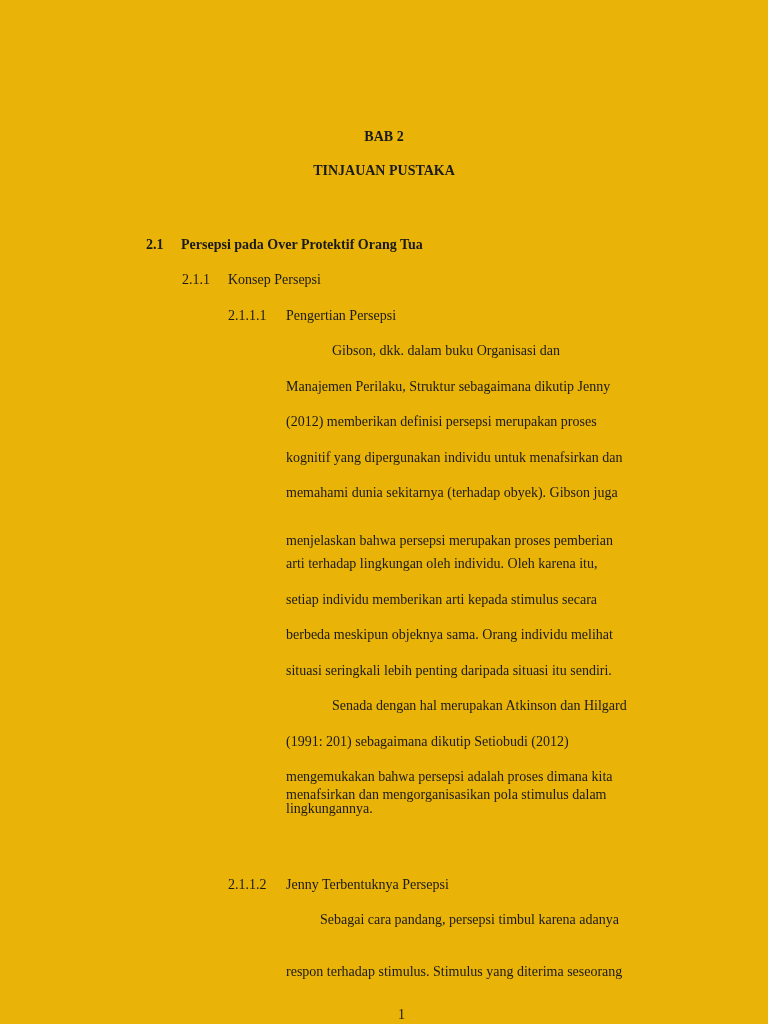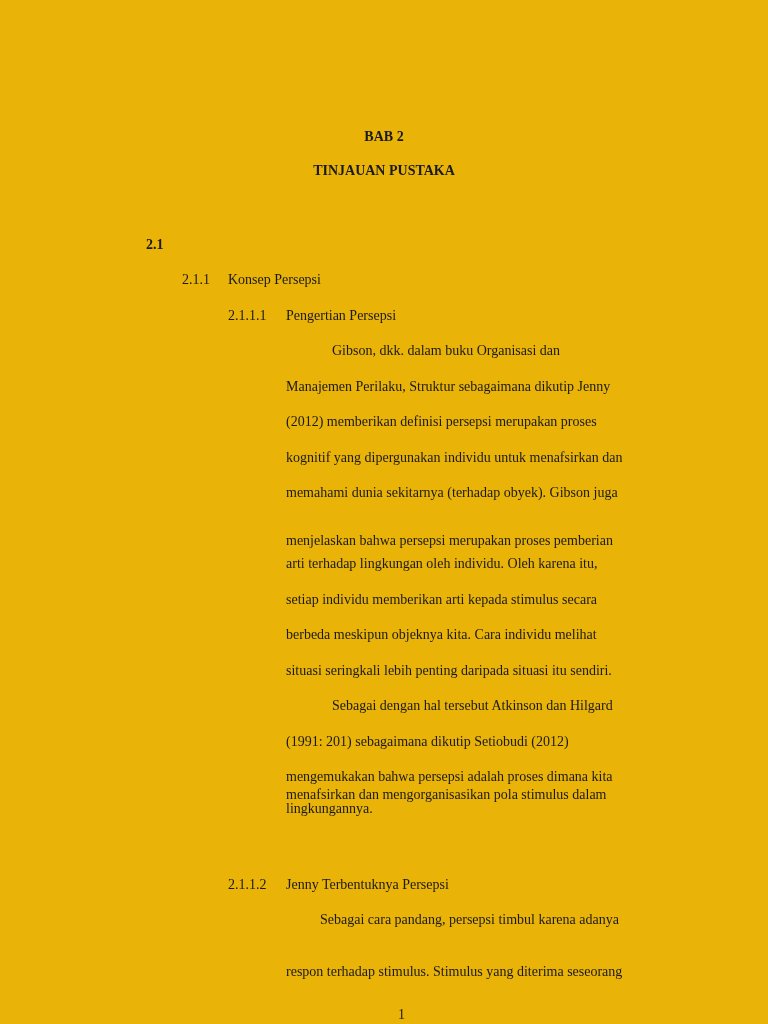--- a/index.html
+++ b/index.html
@@ -14,42 +14,43 @@
   </style>
 </head>
 <body>
 
 <div class="page">
 
   <div class="abs center bold t14" style="top:130px;">BAB 2</div>
   <div class="abs center bold t14" style="top:164px;">TINJAUAN PUSTAKA</div>
 
   <div class="abs bold t14" style="left:146px; top:238px;">2.1</div>
+  <div class="abs bold t14" style="left:181px; top:238px;">Persepsi pada Over Protektif Orang Tua</div>
 
   <div class="abs t14" style="left:182px; top:273px;text-align:center;">2.1.1</div>
   <div class="abs t14" style="left:228px; top:273px;">Konsep Persepsi</div>
 
   <div class="abs t14" style="left:228px; top:309px;">2.1.1.1</div>
   <div class="abs t14" style="left:286px; top:309px;">Pengertian Persepsi</div>
 
   <div>
     <div class="line" style="top:344px; left:332px;">Gibson, dkk. dalam buku Organisasi dan</div>
     <div class="line" style="top:380px;">Manajemen Perilaku, Struktur sebagaimana dikutip Jenny</div>
     <div class="line" style="top:415px;">(2012) memberikan definisi persepsi merupakan proses</div>
     <div class="line" style="top:451px;">kognitif yang dipergunakan individu untuk menafsirkan dan</div>
     <div class="line" style="top:486px;">memahami dunia sekitarnya (terhadap obyek). Gibson juga</div>
     <div class="line" style="top:522px;margin-top:12px;">menjelaskan bahwa persepsi merupakan proses pemberian</div>
     <div class="line" style="top:557px;">arti terhadap lingkungan oleh individu. Oleh karena itu,</div>
     <div class="line" style="top:593px;">setiap individu memberikan arti kepada stimulus secara</div>
-    <div class="line" style="top:628px;">berbeda meskipun objeknya kita. Cara individu melihat</div>
+    <div class="line" style="top:628px;">berbeda meskipun objeknya sama. Orang individu melihat</div>
     <div class="line" style="top:664px;">situasi seringkali lebih penting daripada situasi itu sendiri.</div>
   </div>
 
   <div>
-    <div class="line" style="top:699px; left:332px;">Sebagai dengan hal tersebut Atkinson dan Hilgard</div>
+    <div class="line" style="top:699px; left:332px;">Senada dengan hal merupakan Atkinson dan Hilgard</div>
     <div class="line" style="top:735px;">(1991: 201) sebagaimana dikutip Setiobudi (2012)</div>
     <div class="line" style="top:770px;">mengemukakan bahwa persepsi adalah proses dimana kita</div>
     <div class="line" style="top:788px;">menafsirkan dan mengorganisasikan pola stimulus dalam</div>
     <div class="line" style="top:802px;">lingkungannya.</div>
   </div>
 
   <div class="abs t14" style="left:228px; top:878px;">2.1.1.2</div>
   <div class="abs t14" style="left:286px; top:878px;">Jenny Terbentuknya Persepsi</div>
 
   <div>

